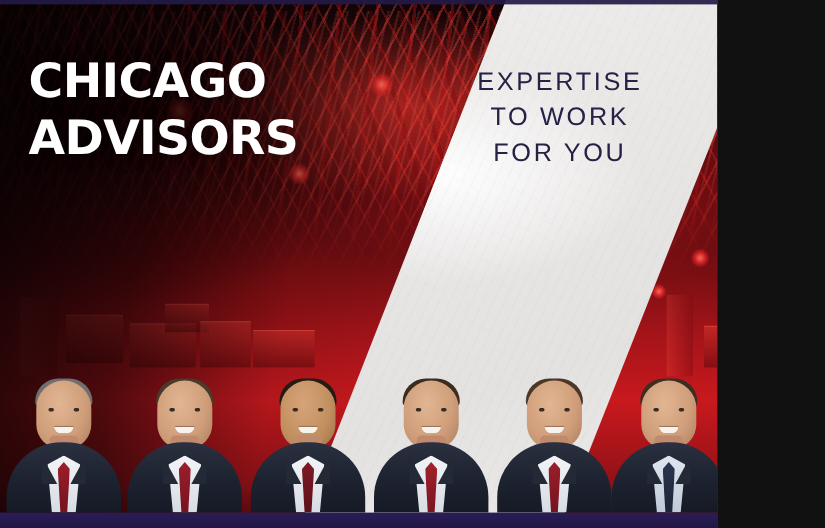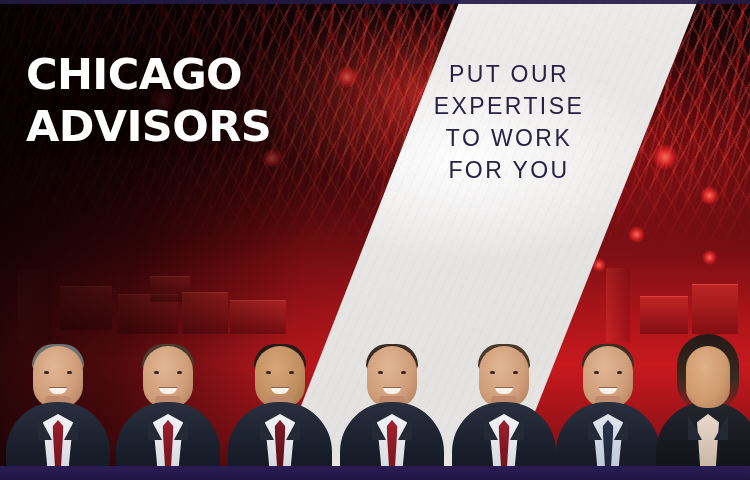--- a/index.html
+++ b/index.html
@@ -7,21 +7,21 @@
     margin: 0;
     padding: 0;
     background: #111;
   }
   body {
     font-family: "Liberation Sans", sans-serif;
   }
 
   .banner {
     position: relative;
-    width: 750px;
+    width: 652px;
     height: 480px;
     overflow: hidden;
     background: #8b5cf6;
   }
 
   
   .bg {
     position: absolute;
     inset: 0;
     background:
@@ -304,21 +304,20 @@
 
   <div class="white-band"></div>
   <div class="white-band-tex"></div>
 
   <div class="headline">
     <span class="ln">CHICAGO</span>
     <span class="ln">ADVISORS</span>
   </div>
 
   <div class="tagline">
-    <span class="ln">PUT OUR</span>
     <span class="ln">EXPERTISE</span>
     <span class="ln">TO WORK</span>
     <span class="ln">FOR YOU</span>
   </div>
 
   <div class="team">
 
     <div class="person" style="left:6px;">
       <div class="hair" style="background:#6e6f70;"></div>
       <div class="head"></div>

